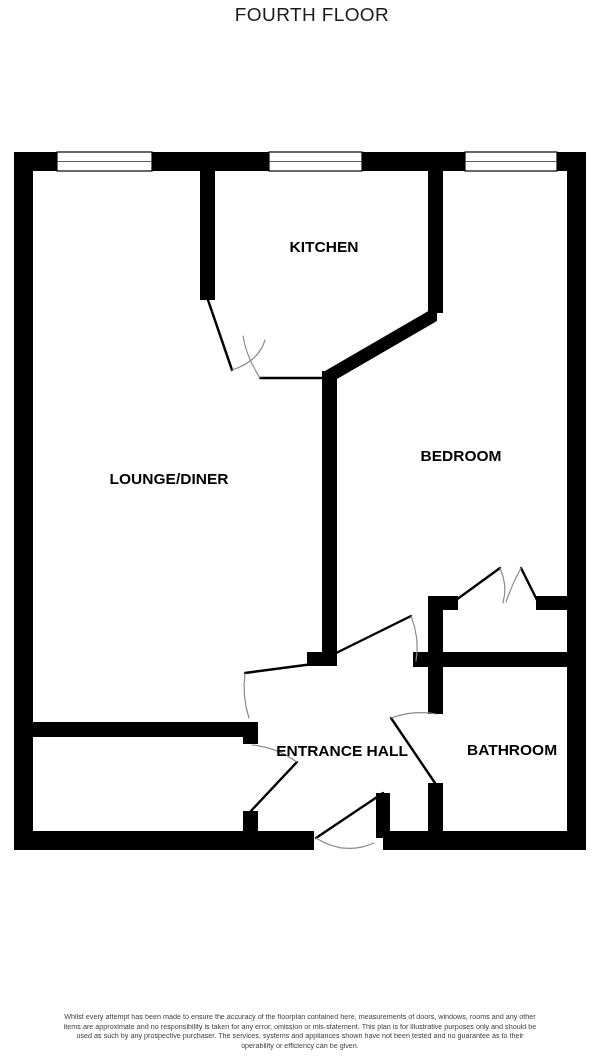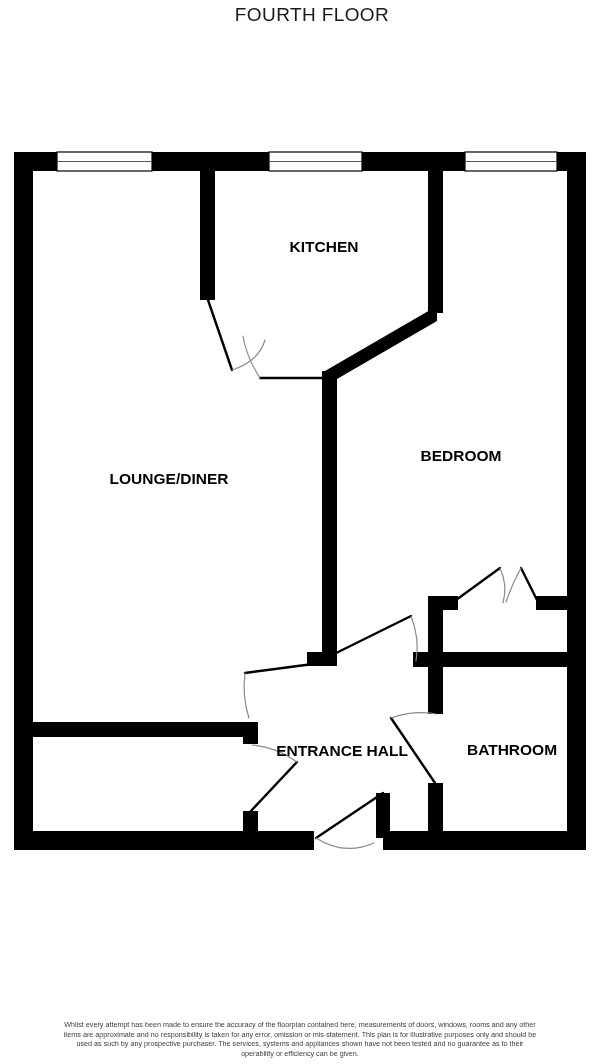--- a/index.html
+++ b/index.html
@@ -50,21 +50,20 @@
   }
   #disclaimer {
     position: absolute;
     left: 60px;
     top: 1012px;
     width: 480px;
     text-align: center;
     font-size: 7.2px;
     line-height: 1.34;
     color: #3b3b3b;
-    margin-top: 8px;
   }
   #disclaimer .credit {
     display: block;
     margin-top: 0px;
   }
 </style>
 </head>
 <body>
 
 <div id="page">

